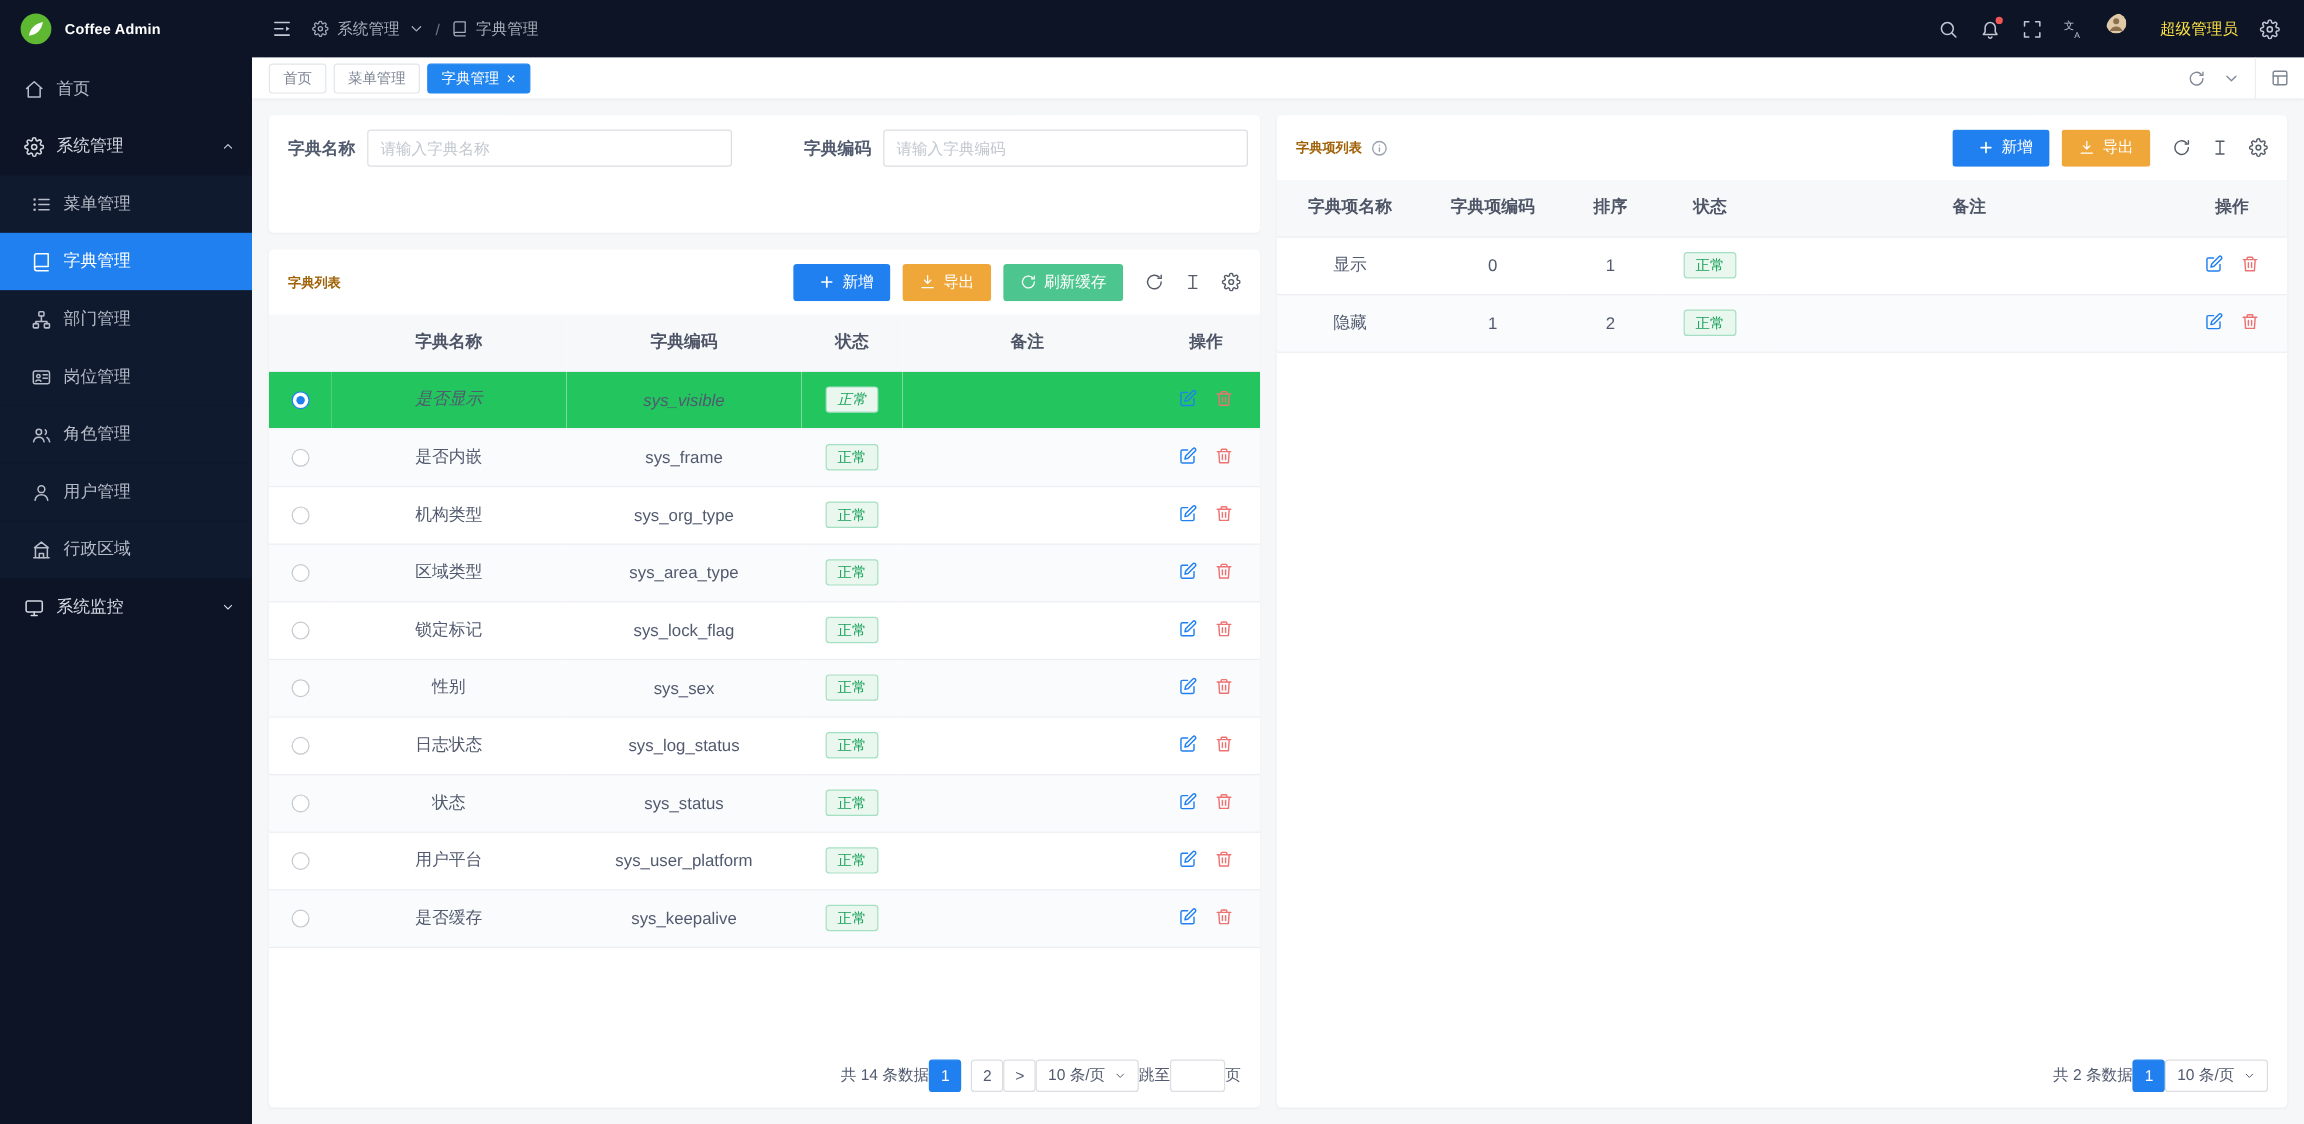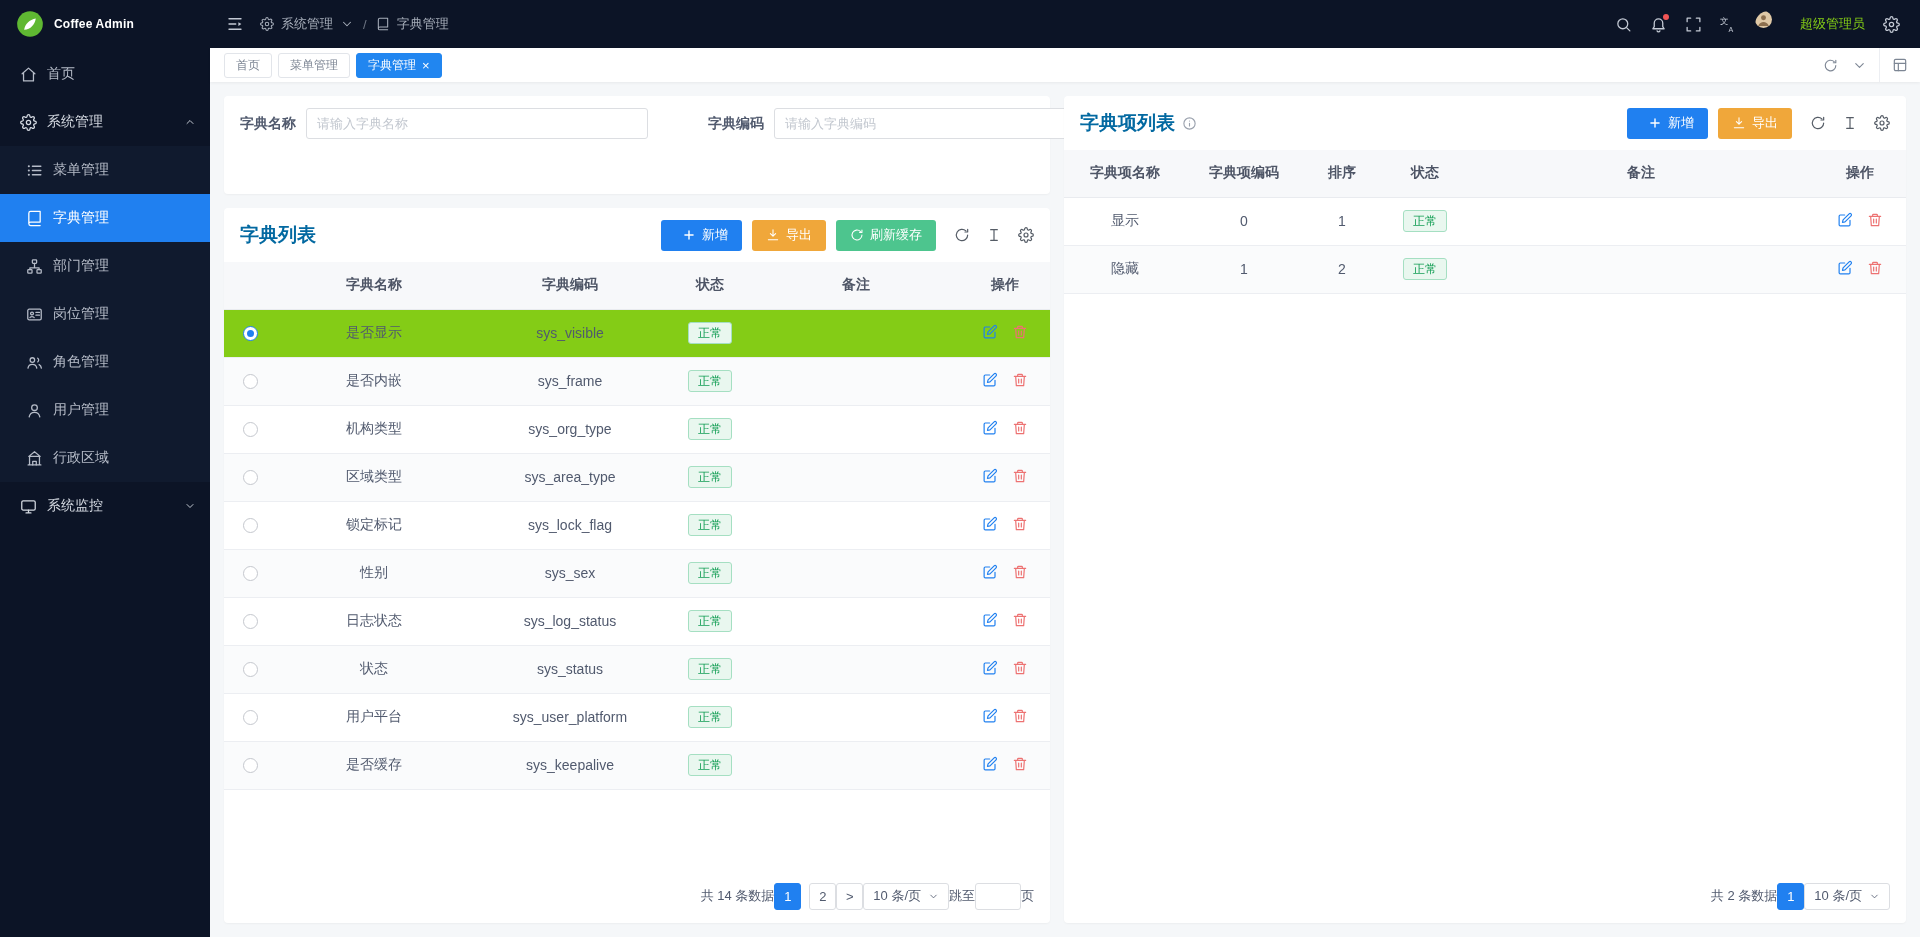--- a/index.html
+++ b/index.html
@@ -33,21 +33,21 @@
 .crumb .icon svg{width:14px;height:14px;}
 .crumb-chev svg{width:11px;height:11px;}
 .crumb-sep{color:#6e7684;margin:0 2px;}
 .top-right{display:flex;align-items:center;gap:18px;color:#c3c9d4;}
 .top-right .icon{cursor:pointer;}
 .top-right .icon svg{width:17px;height:17px;}
 .bell-wrap{position:relative;}
 .bell-dot{position:absolute;top:-2px;right:-2px;width:6px;height:6px;border-radius:50%;background:#f25555;}
 .avatar{width:27px;height:27px;border-radius:50%;overflow:hidden;cursor:pointer;}
 .avatar svg{width:27px;height:27px;}
-.username{font-size:13px;color:#84cc16;cursor:pointer;}
+.username{font-size:13px;color:#fde047;cursor:pointer;}
 
 
 .tabsbar{height:34px;flex:0 0 34px;background:#fff;display:flex;align-items:center;padding-left:14px;box-shadow:0 1px 3px rgba(0,0,0,.06);position:relative;z-index:2;}
 .tabs-list{display:flex;align-items:center;}
 .tab{height:25px;display:inline-flex;align-items:center;gap:6px;padding:0 11px;border:1px solid #e2e5ea;border-radius:3px;background:#fff;font-size:12px;color:#7d8694;margin-right:6px;cursor:pointer;}
 .tab.active{background:#2186f0;border-color:#2186f0;color:#fff;}
 .tab-close{font-size:13px;line-height:1;cursor:pointer;}
 .tab-tools{margin-left:auto;display:flex;align-items:center;gap:14px;color:#7d8694;padding-right:12px;}
 .tab-tools .icon{cursor:pointer;}
 .tab-tools .icon svg{width:15px;height:15px;}
@@ -55,42 +55,42 @@
 
 
 .content{flex:1;display:flex;gap:14px;padding:14px;min-height:0;}
 .left-col{width:826px;flex:0 0 826px;display:flex;flex-direction:column;gap:14px;min-height:0;}
 .right-col{flex:1;display:flex;flex-direction:column;min-width:0;}
 .card{background:#fff;border-radius:4px;box-shadow:0 1px 2px rgba(0,0,0,.04);}
 .search-card{flex:0 0 98px;padding:12px 16px;display:flex;flex-direction:column;gap:10px;}
 .form-row{display:flex;align-items:center;gap:60px;}
 .fgroup{display:flex;align-items:center;gap:10px;}
 .flabel{font-size:14px;color:#515a6e;white-space:nowrap;font-weight:bold;}
-.finput{width:342px;height:31px;border:1px solid #dcdee2;border-radius:3px;padding:0 10px;font-size:13px;color:#515a6e;outline:none;background:#fff;font-family:inherit;}
+.finput{width:304px;height:31px;border:1px solid #dcdee2;border-radius:3px;padding:0 10px;font-size:13px;color:#515a6e;outline:none;background:#fff;font-family:inherit;}
 .finput::placeholder{color:#c2c7cf;}
 .btn-row{display:flex;justify-content:flex-end;gap:10px;}
 .btn{height:31px;padding:0 13px;border-radius:3px;font-size:13px;display:inline-flex;align-items:center;gap:6px;border:1px solid transparent;cursor:pointer;background:#fff;font-family:inherit;color:#515a6e;}
 .btn .icon svg{width:14px;height:14px;}
 .btn-default{border-color:#dcdee2;}
 .btn-primary{background:#2080f0;color:#fff;padding-left:20px;}
 .btn-warning{background:#f0a73a;color:#fff;}
 .btn-success{background:#4dc58e;color:#fff;}
 .table-card{flex:1;display:flex;flex-direction:column;min-height:0;overflow:hidden;}
 .card-toolbar{flex:0 0 54px;display:flex;align-items:center;padding:0 16px;}
-.card-title{font-size:19px;font-weight:bold;color:#0369a1;}
+.card-title{font-size:11px;font-weight:bold;color:#a16207;}
 .info-icon{margin-left:7px;color:#9aa1ad;cursor:pointer;}
 .info-icon svg{width:15px;height:15px;}
 .toolbar-right{margin-left:auto;display:flex;align-items:center;gap:10px;}
 .tool-icons{display:flex;align-items:center;gap:16px;margin-left:8px;color:#555c66;}
 .tool-icons .icon{cursor:pointer;}
 table{width:100%;border-collapse:collapse;table-layout:fixed;}
 th{height:47px;background:#f7f8fa;font-size:14px;font-weight:bold;color:#4e5566;text-align:center;border-bottom:1px solid #e9ebef;}
 td{height:48px;font-size:14px;color:#515a6e;text-align:center;border-bottom:1px solid #eceef2;white-space:nowrap;overflow:hidden;}
 tr.stripe td{background:#fafbfc;}
-tr.selected td{background:#84cc16;}
+tr.selected td{background:#22c55e;font-style:italic;}
 .radio{display:inline-block;width:15px;height:15px;border:1px solid #c5c8ce;border-radius:50%;background:#fff;position:relative;cursor:pointer;vertical-align:middle;}
 .radio.checked{border-color:#2080f0;}
 .radio.checked::after{content:"";position:absolute;left:3px;top:3px;width:7px;height:7px;border-radius:50%;background:#2080f0;}
 .tag-success{display:inline-block;padding:2px 9px;font-size:12px;color:#18a058;background:#e9f7ef;border:1px solid #a5dfc2;border-radius:3px;line-height:16px;}
 .acts{display:inline-flex;align-items:center;gap:14px;}
 .act svg{width:16px;height:16px;}
 .act-edit{color:#2080f0;cursor:pointer;}
 .act-del{color:#ed7272;cursor:pointer;}
 .spacer{flex:1;}
 .pager{flex:0 0 54px;display:flex;align-items:center;justify-content:flex-end;padding:0 16px;font-size:13px;color:#515a6e;}

